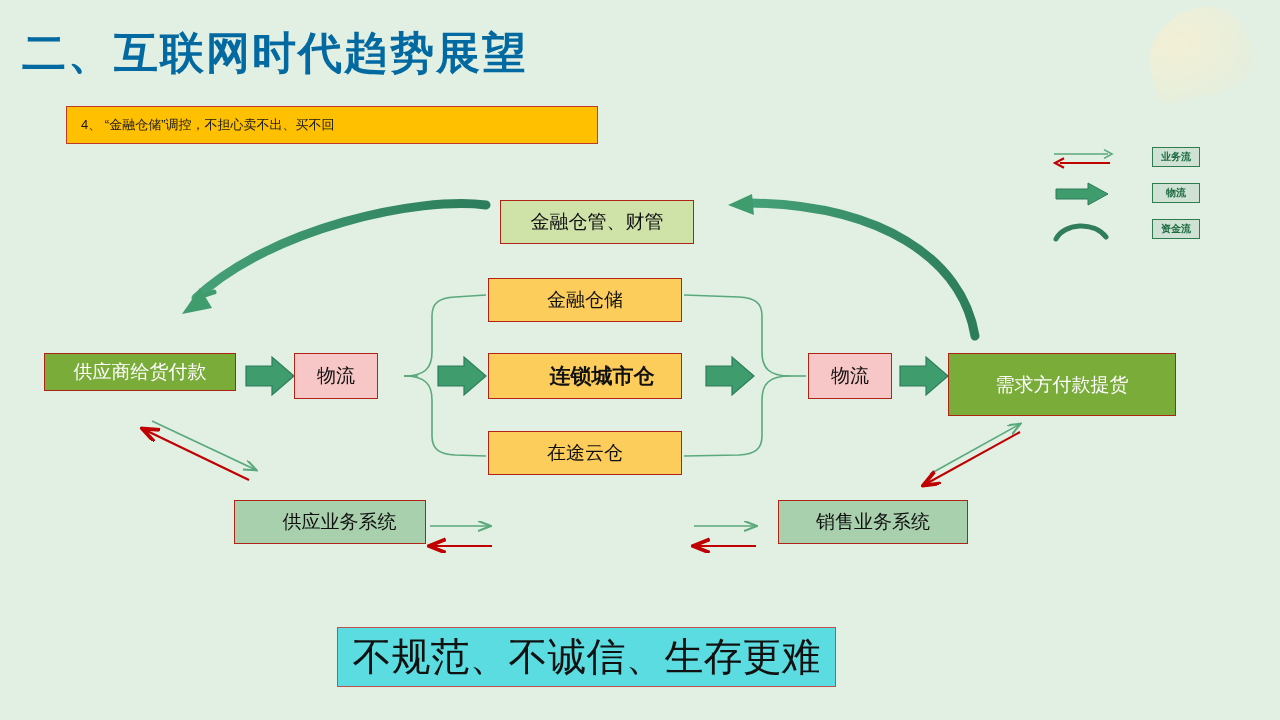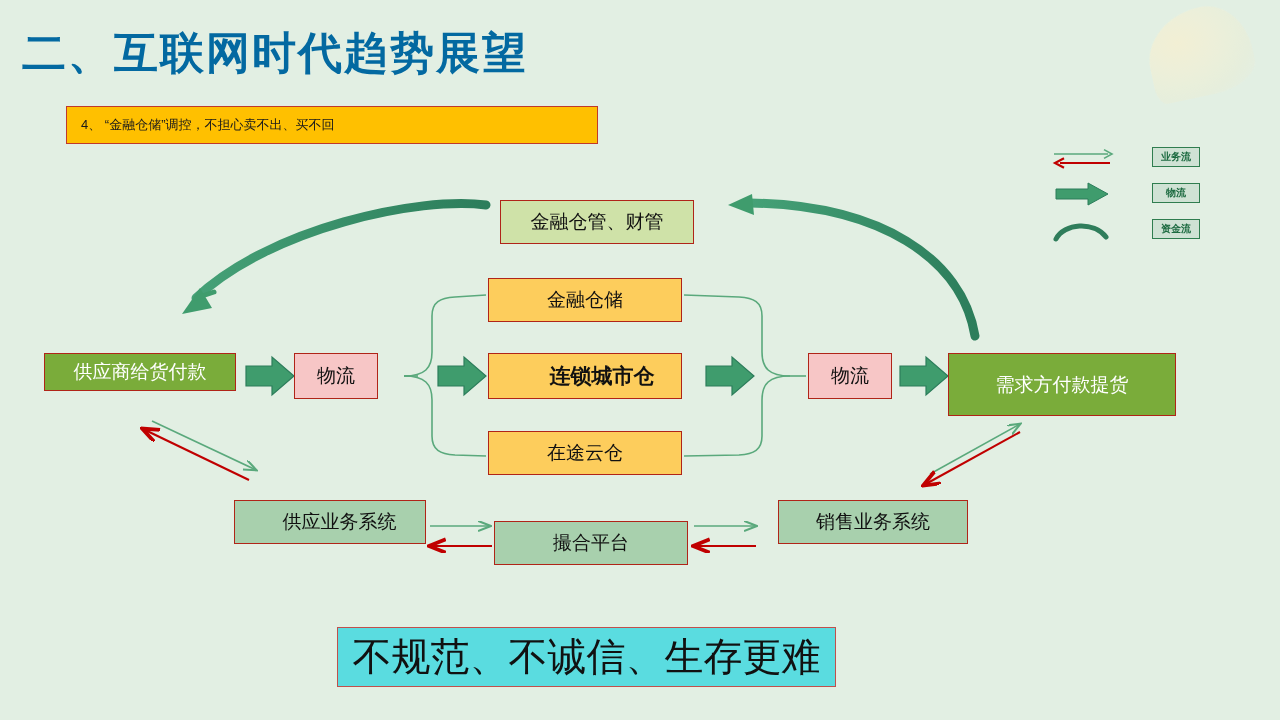--- a/index.html
+++ b/index.html
@@ -168,21 +168,20 @@
   <div class="node yellow bold" style="left:488px;top:353px;width:194px;height:46px;padding-left:34px;">连锁城市仓</div>
 
   <div class="node yellow" style="left:488px;top:431px;width:194px;height:44px;">在途云仓</div>
 
   <div class="node pink" style="left:808px;top:353px;width:84px;height:46px;">物流</div>
 
   <div class="node green-dark" style="left:948px;top:353px;width:228px;height:63px;">需求方付款提货</div>
 
   <div class="node green-mid" style="left:234px;top:500px;width:192px;height:44px;padding-left:19px;">供应业务系统</div>
 
-  <div class="node green-mid" style="left:494px;top:521px;width:194px;height:44px;">撮合平台</div>
 
   <div class="node green-mid" style="left:758px;top:500px;width:190px;height:44px;margin-left:20px;">销售业务系统</div>
 
   <div class="slogan">不规范、不诚信、生存更难</div>
 
   <div class="legend">
 
     <div class="legend-row" style="top:0;">
       <div class="lg-icon">
         <svg width="72" height="26" viewBox="0 0 72 26">

